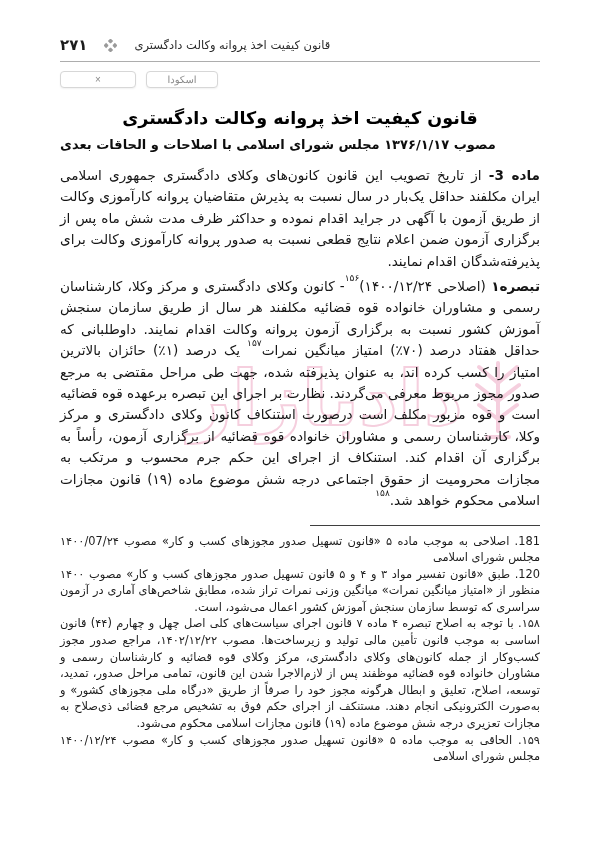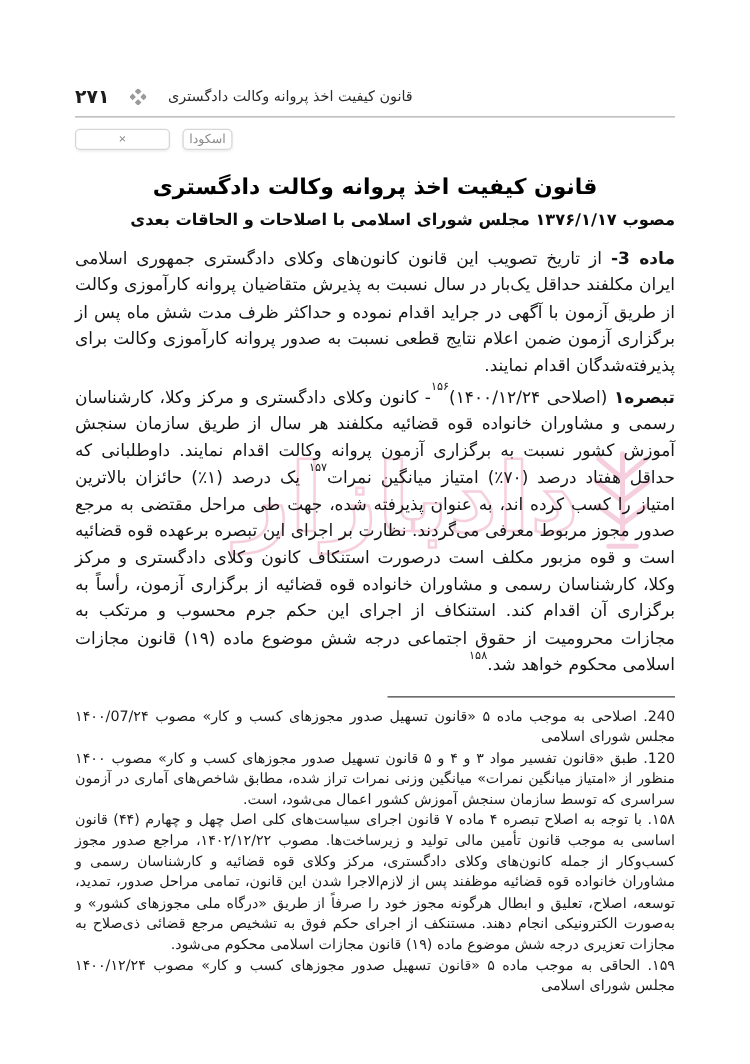--- a/index.html
+++ b/index.html
@@ -5,41 +5,41 @@
   * { margin:0; padding:0; box-sizing:border-box; }
   html,body { background:#ffffff; }
   body { font-family:"DejaVu Sans", sans-serif; }
   .page {
     position:relative; width:600px; height:851px; margin:0 auto;
     background:#ffffff; overflow:hidden;
   }
   .content { position:relative; z-index:1; padding:36px 60px 0 60px; }
 
   
-  .hdr-row { display:flex; direction:ltr; align-items:center;margin-top:32px; }
+  .hdr-row { display:flex; direction:ltr; align-items:center; }
   .pagenum { font-weight:bold; font-size:15px; color:#1c1c1c; letter-spacing:1px; }
   .ornament { margin:0 17px; color:#9a9a9a; display:inline-flex; }
   .running-title { font-size:11.5px; color:#2b2b2b; direction:rtl; }
   .hdr-rule { border:none; border-top:1px solid #adadad; margin-top:7px; }
 
   
   .chips { display:flex; direction:ltr; gap:10px; margin-top:9px; }
   .chip {
     display:inline-flex; align-items:center; justify-content:center;
     height:17px; border:1px solid #d7d7d7; border-radius:4px;
     background:#fff; color:#8a8a8a; font-size:10px; line-height:1;
     box-shadow:0 1px 2px rgba(0,0,0,0.06); cursor:pointer; padding:0 8px;
   }
   .chip.close { width:76px; }
-  .chip.scoda { width:40px; direction:rtl; }
+  .chip.scoda { width:72px; direction:rtl; }
 
   
   .law-title { margin-top:20px; text-align:center; direction:rtl;
     font-weight:bold; font-size:17.5px; color:#000; }
-  .law-subtitle { margin-top:9px; text-align:right; direction:rtl;
+  .law-subtitle { margin-top:9px; text-align:left; direction:rtl;
     font-weight:bold; font-size:13px; color:#0d0d0d; }
 
   
   .bodytext { margin-top:13px; direction:rtl; text-align:justify;
     font-size:13.6px; line-height:21.4px; color:#151515; }
   .bodytext p { margin-top:4px; }
   .bodytext b { font-weight:bold; }
   sup.ref { font-size:9px; position:relative; top:-0.45em; line-height:0; }
 
   
@@ -109,20 +109,20 @@
 
     <div class="bodytext">
       <p><b>ماده 3-</b><span> از تاریخ تصویب این قانون کانون‌های وکلای دادگستری جمهوری اسلامی ایران مکلفند حداقل یک‌بار در سال نسبت به پذیرش متقاضیان پروانه کارآموزی وکالت از طریق آزمون با آگهی در جراید اقدام نموده و حداکثر ظرف مدت شش ماه پس از برگزاری آزمون ضمن اعلام نتایج قطعی نسبت به صدور پروانه کارآموزی وکالت برای پذیرفته‌شدگان اقدام نمایند.</span></p>
 
       <p><b>تبصره۱</b><span> (اصلاحی ۱۴۰۰/۱۲/۲۴)</span><sup class="ref">۱۵۶</sup><span>- کانون وکلای دادگستری و مرکز وکلا، کارشناسان رسمی و مشاوران خانواده قوه قضائیه مکلفند هر سال از طریق سازمان سنجش آموزش کشور نسبت به برگزاری آزمون پروانه وکالت اقدام نمایند. داوطلبانی که حداقل هفتاد درصد (۷۰٪) امتیاز میانگین نمرات</span><sup class="ref">۱۵۷</sup><span> یک درصد (۱٪) حائزان بالاترین امتیاز را کسب کرده اند، به عنوان پذیرفته شده، جهت طی مراحل مقتضی به مرجع صدور مجوز مربوط معرفی می‌گردند. نظارت بر اجرای این تبصره برعهده قوه قضائیه است و قوه مزبور مکلف است درصورت استنکاف کانون وکلای دادگستری و مرکز وکلا، کارشناسان رسمی و مشاوران خانواده قوه قضائیه از برگزاری آزمون، رأساً به برگزاری آن اقدام کند. استنکاف از اجرای این حکم جرم محسوب و مرتکب به مجازات محرومیت از حقوق اجتماعی درجه شش موضوع ماده (۱۹) قانون مجازات اسلامی محکوم خواهد شد.</span><sup class="ref">۱۵۸</sup></p>
 
     </div>
 
     <div class="footnotes">
       <hr class="fn-rule">
-      <p><span>240.</span><span> اصلاحی به موجب ماده ۵ «قانون تسهیل صدور مجوزهای کسب و کار» مصوب ۱۴۰۰/07/۲۴ مجلس شورای اسلامی</span></p>
+      <p><span>181.</span><span> اصلاحی به موجب ماده ۵ «قانون تسهیل صدور مجوزهای کسب و کار» مصوب ۱۴۰۰/07/۲۴ مجلس شورای اسلامی</span></p>
       <p><span>120.</span><span> طبق «قانون تفسیر مواد ۳ و ۴ و ۵ قانون تسهیل صدور مجوزهای کسب و کار» مصوب ۱۴۰۰ منظور از «امتیاز میانگین نمرات» میانگین وزنی نمرات تراز شده، مطابق شاخص‌های آماری در آزمون سراسری که توسط سازمان سنجش آموزش کشور اعمال می‌شود، است.</span></p>
       <p><span>۱۵۸.</span><span> با توجه به اصلاح تبصره ۴ ماده ۷ قانون اجرای سیاست‌های کلی اصل چهل و چهارم (۴۴) قانون اساسی به موجب قانون تأمین مالی تولید و زیرساخت‌ها. مصوب ۱۴۰۲/۱۲/۲۲، مراجع صدور مجوز کسب‌وکار از جمله کانون‌های وکلای دادگستری، مرکز وکلای قوه قضائیه و کارشناسان رسمی و مشاوران خانواده قوه قضائیه موظفند پس از لازم‌الاجرا شدن این قانون، تمامی مراحل صدور، تمدید، توسعه، اصلاح، تعلیق و ابطال هرگونه مجوز خود را صرفاً از طریق «درگاه ملی مجوزهای کشور» و به‌صورت الکترونیکی انجام دهند. مستنکف از اجرای حکم فوق به تشخیص مرجع قضائی ذی‌صلاح به مجازات تعزیری درجه شش موضوع ماده (۱۹) قانون مجازات اسلامی محکوم می‌شود.</span></p>
       <p><span>۱۵۹.</span><span> الحاقی به موجب ماده ۵ «قانون تسهیل صدور مجوزهای کسب و کار» مصوب ۱۴۰۰/۱۲/۲۴ مجلس شورای اسلامی</span></p>
     </div>
 
   </div>
 </div>
 
 </body></html>

